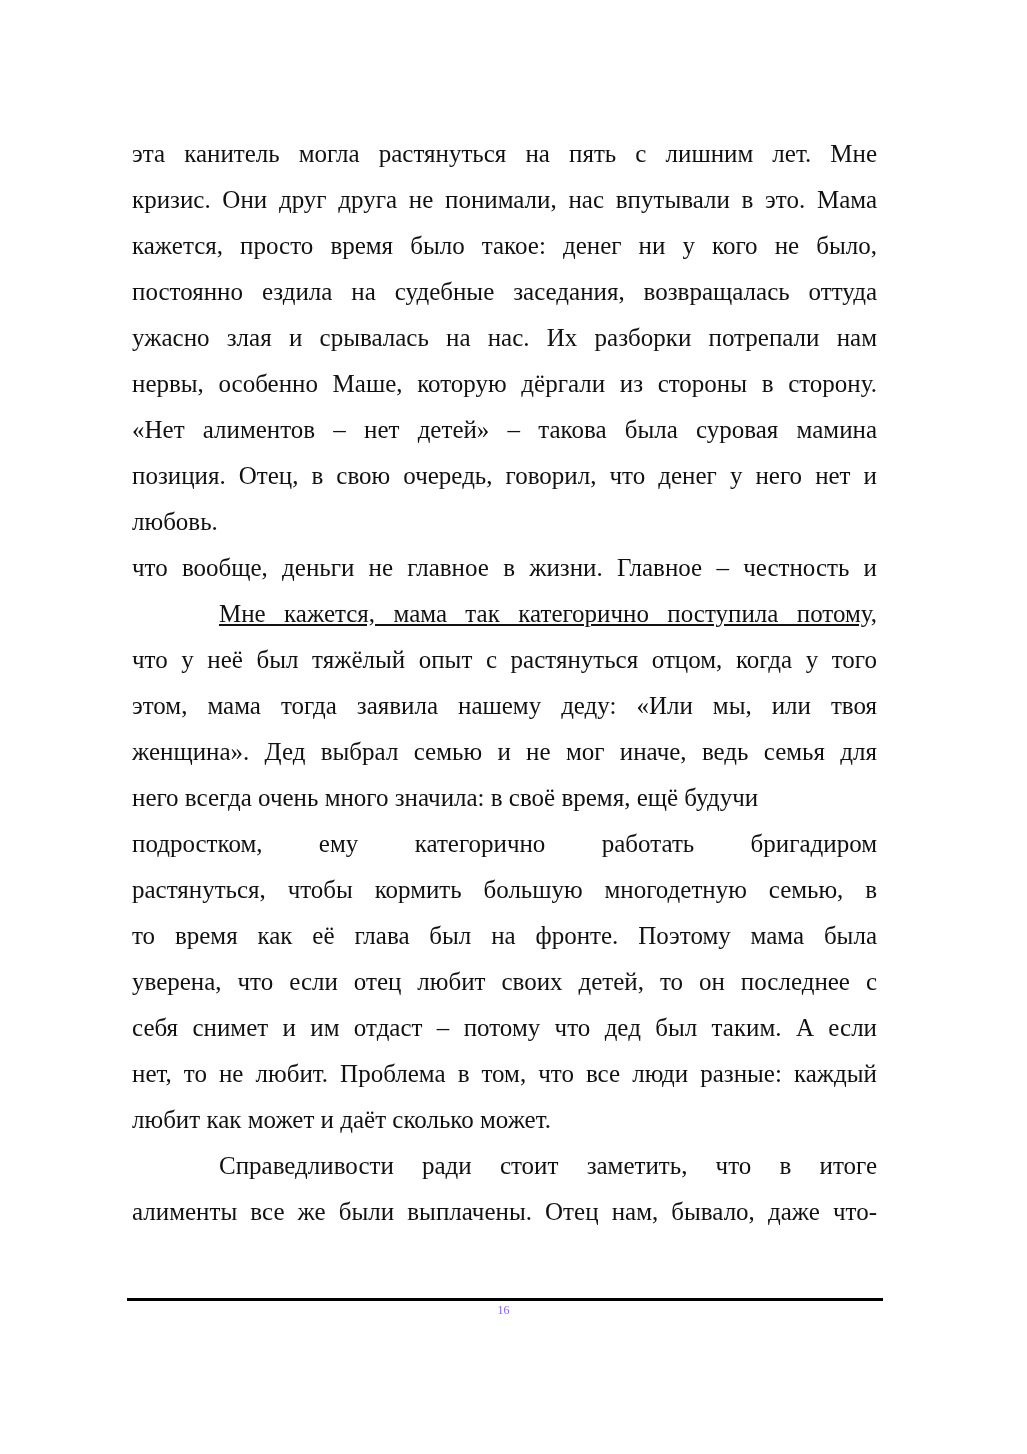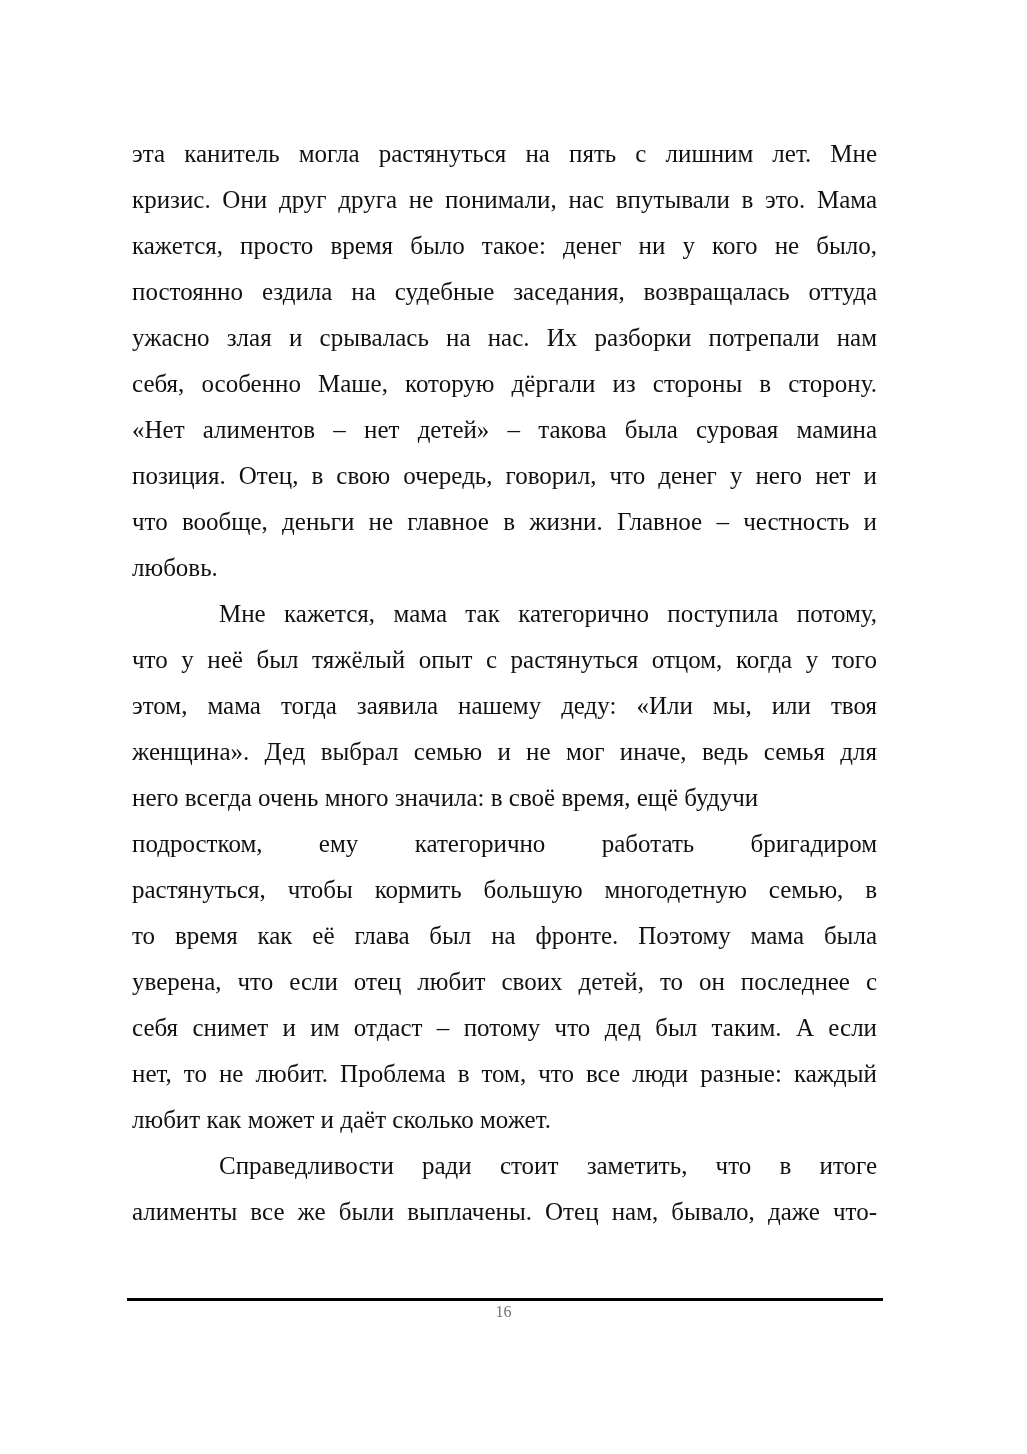--- a/index.html
+++ b/index.html
@@ -9,44 +9,44 @@
     position: absolute; left: 132px; top: 127px; width: 745px;
     font-family: "Liberation Serif", "DejaVu Serif", serif;
     font-size: 25px; line-height: 46px; color: #111;
   }
   .para { margin: 0; text-align: justify; }
   .line { display: block; text-align: justify; text-align-last: justify; white-space: nowrap; height: 46px; }
   .line.last { text-align-last: left; }
   .footer-rule { position: absolute; left: 127px; top: 1294px; width: 756px; height: 3px; background: #000; }
   .page-number {
     position: absolute; left: 0; width: 1007px; top: 1299px; text-align: center;
-    font-family: "Liberation Serif", serif; font-size: 16px; color: #737373;
+    font-family: "Liberation Serif", serif; font-size: 12px; color: #8b5cf6;
   }
 </style>
 </head>
 <body>
 
 <div class="page">
   <div class="text-block">
 
     <div class="para">
       <span class="line">эта канитель могла растянуться на пять с лишним лет. Мне</span>
       <span class="line">кризис. Они друг друга не понимали, нас впутывали в это. Мама</span>
       <span class="line">кажется, просто время было такое: денег ни у кого не было,</span>
       <span class="line">постоянно ездила на судебные заседания, возвращалась оттуда</span>
       <span class="line">ужасно злая и срывалась на нас. Их разборки потрепали нам</span>
-      <span class="line">себя, особенно Маше, которую дёргали из стороны в сторону.</span>
+      <span class="line">нервы, особенно Маше, которую дёргали из стороны в сторону.</span>
       <span class="line">«Нет алиментов – нет детей» – такова была суровая мамина</span>
       <span class="line">позиция. Отец, в свою очередь, говорил, что денег у него нет и</span>
+      <span class="line last">любовь.</span>
       <span class="line">что вообще, деньги не главное в жизни. Главное – честность и</span>
-      <span class="line last">любовь.</span>
     </div>
 
     <div class="para">
-      <span class="line" style="padding-left:87px;box-sizing:border-box;">Мне кажется, мама так категорично поступила потому,</span>
+      <span class="line" style="padding-left:87px;box-sizing:border-box;text-decoration:underline;">Мне кажется, мама так категорично поступила потому,</span>
       <span class="line">что у неё был тяжёлый опыт с растянуться отцом, когда у того</span>
       <span class="line">этом, мама тогда заявила нашему деду: «Или мы, или твоя</span>
       <span class="line">женщина». Дед выбрал семью и не мог иначе, ведь семья для</span>
       <span class="line last">него всегда очень много значила: в своё время, ещё будучи</span>
       <span class="line">подростком, ему категорично работать бригадиром</span>
       <span class="line">растянуться, чтобы кормить большую многодетную семью, в</span>
       <span class="line">то время как её глава был на фронте. Поэтому мама была</span>
       <span class="line">уверена, что если отец любит своих детей, то он последнее с</span>
       <span class="line">себя снимет и им отдаст – потому что дед был таким. А если</span>
       <span class="line">нет, то не любит. Проблема в том, что все люди разные: каждый</span>

